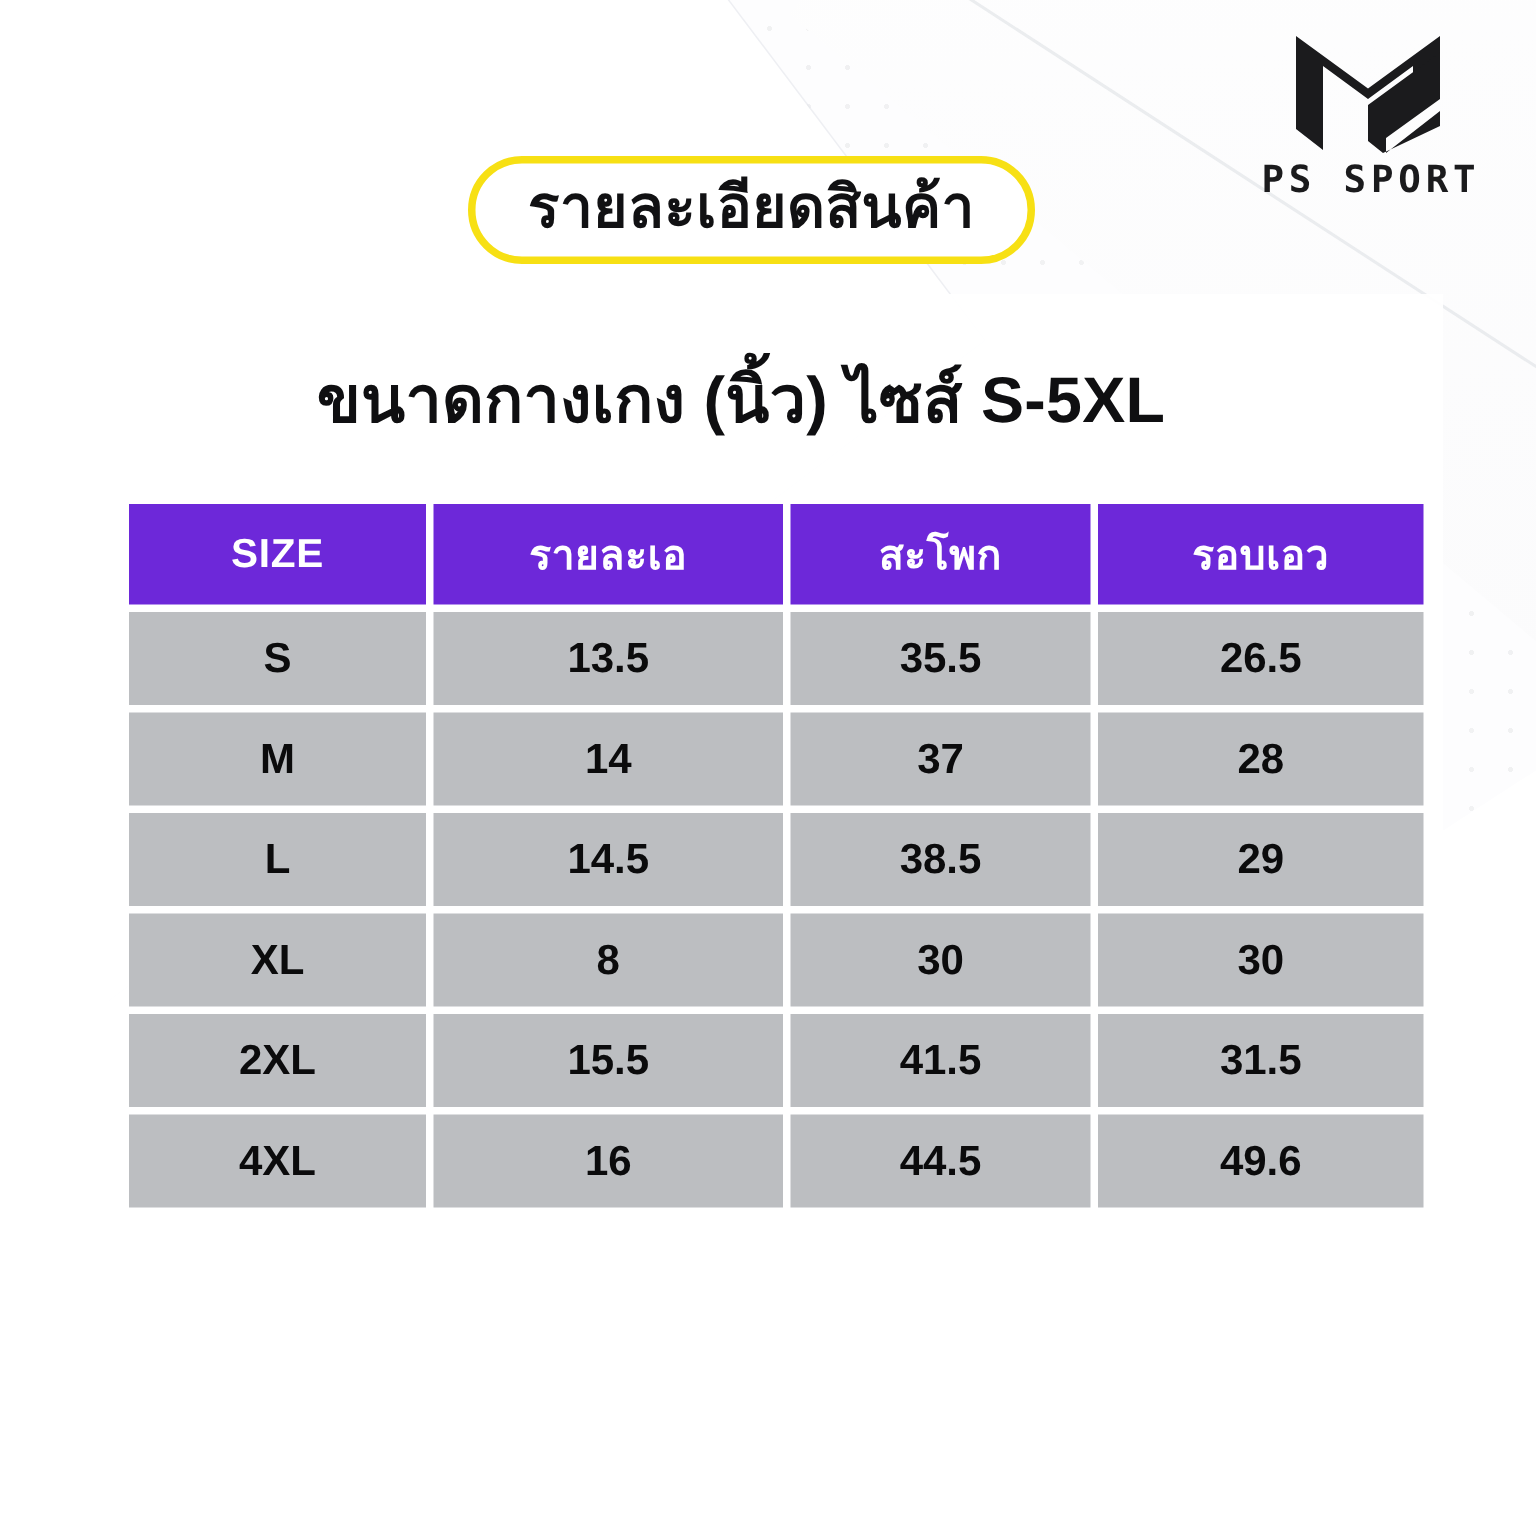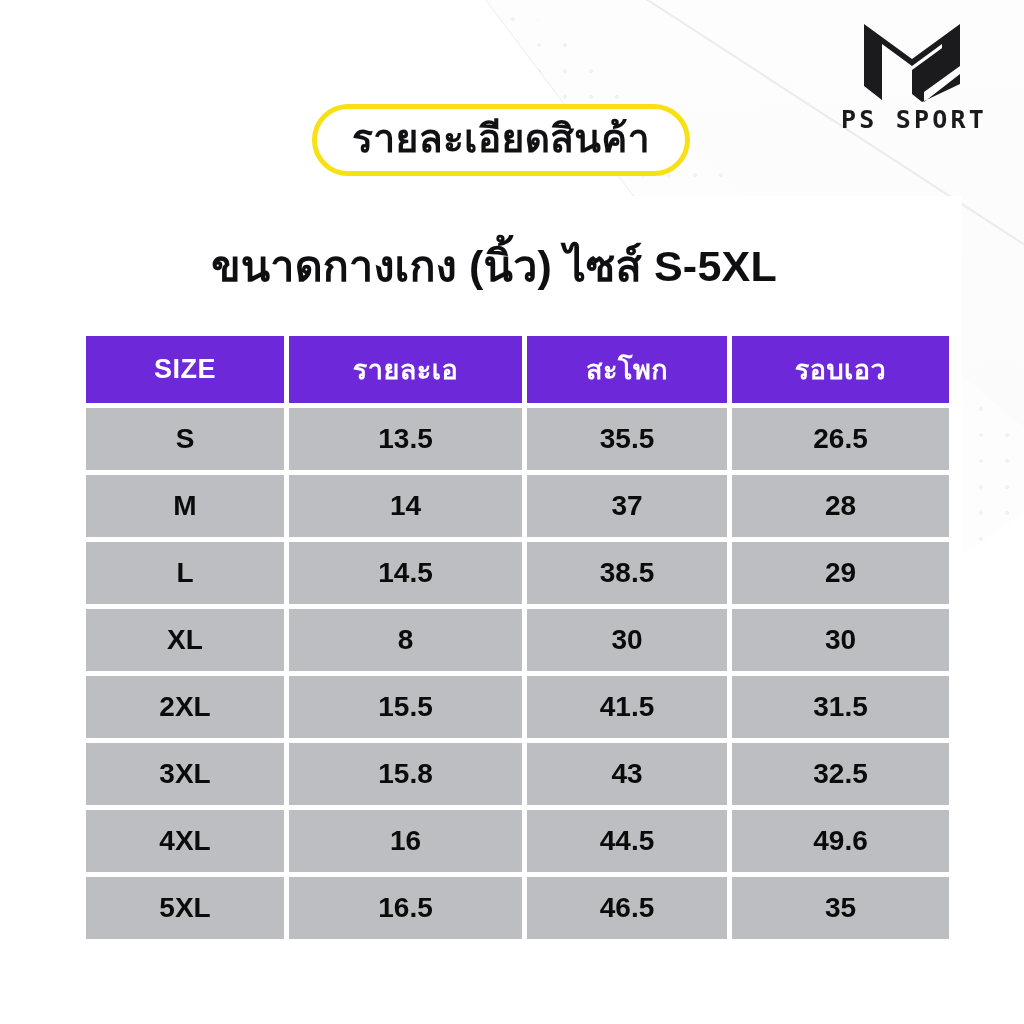--- a/index.html
+++ b/index.html
@@ -257,33 +257,21 @@
           <td>30</td>
           <td>30</td>
         </tr>
         <tr>
           <td>2XL</td>
           <td>15.5</td>
           <td>41.5</td>
           <td>31.5</td>
         </tr>
         <tr>
-          <td>3XL</td>
-          <td>15.8</td>
-          <td>43</td>
-          <td>32.5</td>
-        </tr>
-        <tr>
           <td>4XL</td>
           <td>16</td>
           <td>44.5</td>
           <td>49.6</td>
         </tr>
-        <tr>
-          <td>5XL</td>
-          <td>16.5</td>
-          <td>46.5</td>
-          <td>35</td>
-        </tr>
       </tbody>
   </table>
 
 </div>
 
 </body></html>

